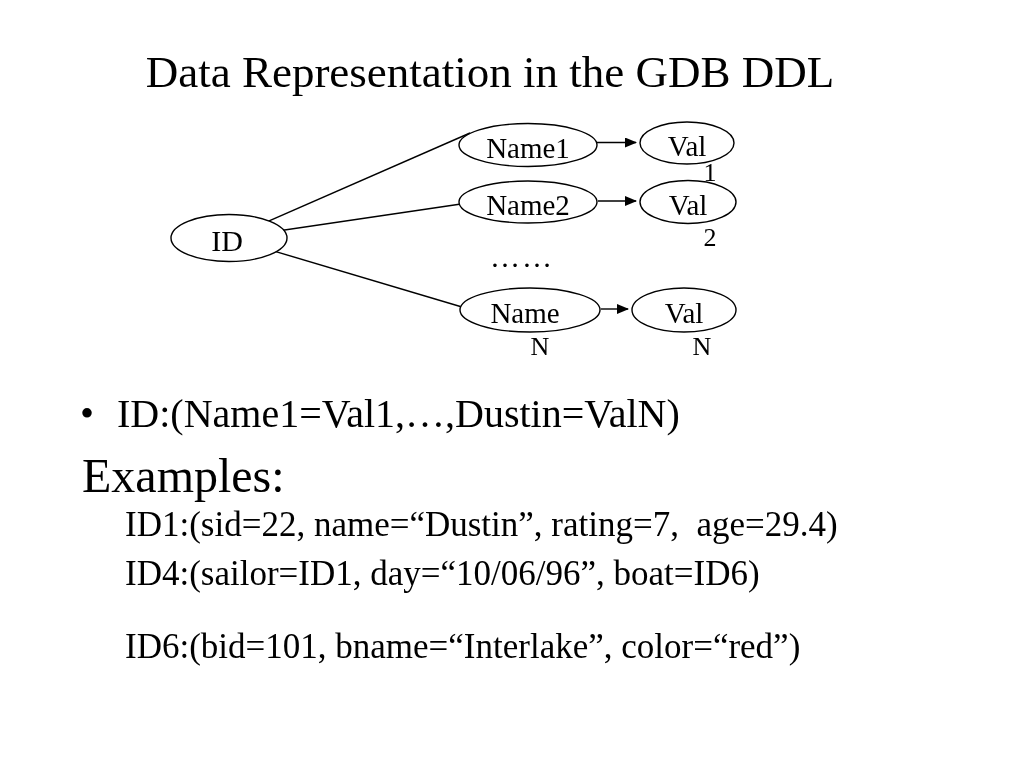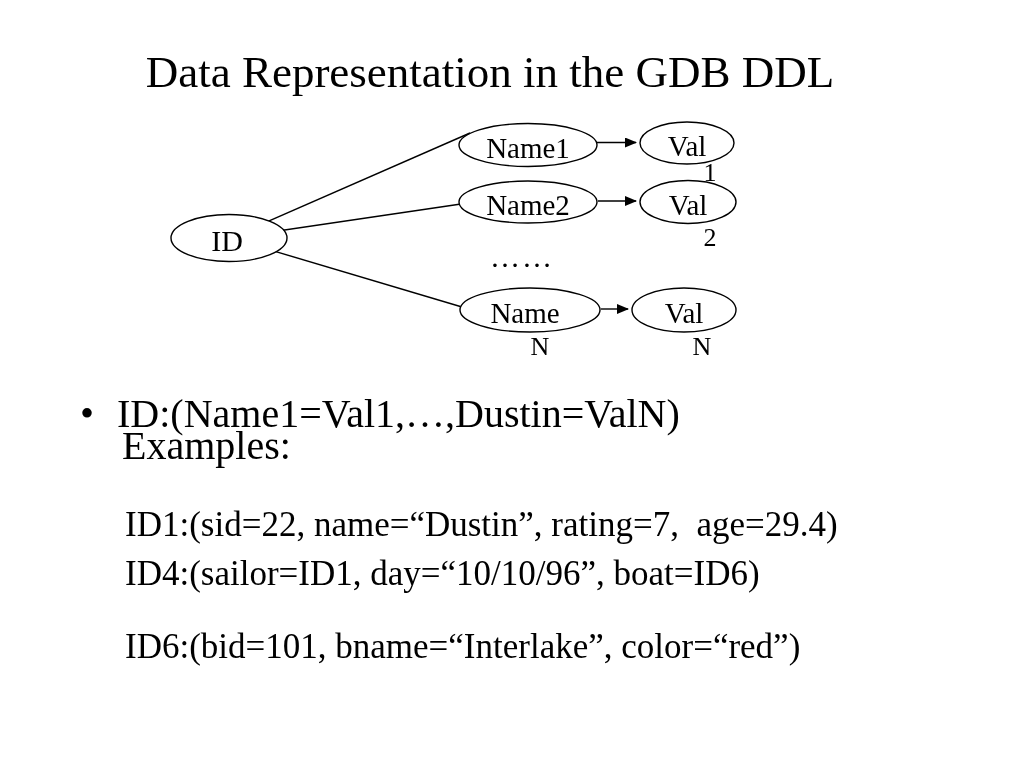--- a/index.html
+++ b/index.html
@@ -45,21 +45,21 @@
     font-family: "Liberation Serif", "DejaVu Serif", serif;
     fill: #000000;
     stroke: none;
   }
   .node-label { font-size: 29px; text-anchor: middle; }
   .id-label   { font-size: 30px; text-anchor: middle; }
   .node-sub   { font-size: 26px; text-anchor: middle; }
   .dots-label { font-size: 30px; text-anchor: middle; letter-spacing: 2px; }
   .bullet-marker   { left: 80px;  top: 392px; font-size: 40px; line-height: 1.1; }
   .bullet-text     { left: 117px; top: 392px; font-size: 40px; line-height: 1.1; }
-  .examples-heading{ left: 82px;  top: 424px; font-size: 40px; line-height: 1.1; margin-left: 40px; }
+  .examples-heading{ left: 82px;  top: 450px; font-size: 48px; line-height: 1.1; }
   .example-line    { left: 125px; font-size: 35px; line-height: 1.1; }
   .example-1 { top: 506px; }
   .example-2 { top: 555px; }
   .example-3 { top: 604px; margin-top: 24px; }
 </style>
 </head>
 <body>
 
 <div class="slide">
 
@@ -107,16 +107,16 @@
 
     <text class="dots-label" x="522" y="267">……</text>
   </svg>
 
   <span class="abs bullet-marker">•</span>
   <span class="abs bullet-text">ID:(Name1=Val1,…,Dustin=ValN)</span>
 
   <div class="abs examples-heading">Examples:</div>
 
   <div class="abs example-line example-1">ID1:(sid=22, name=“Dustin”, rating=7,  age=29.4)</div>
-  <div class="abs example-line example-2">ID4:(sailor=ID1, day=“10/10/96”, boat=ID6)</div>
+  <div class="abs example-line example-2">ID4:(sailor=ID1, day=“10/06/96”, boat=ID6)</div>
   <div class="abs example-line example-3">ID6:(bid=101, bname=“Interlake”, color=“red”)</div>
 
 </div>
 
 </body></html>

